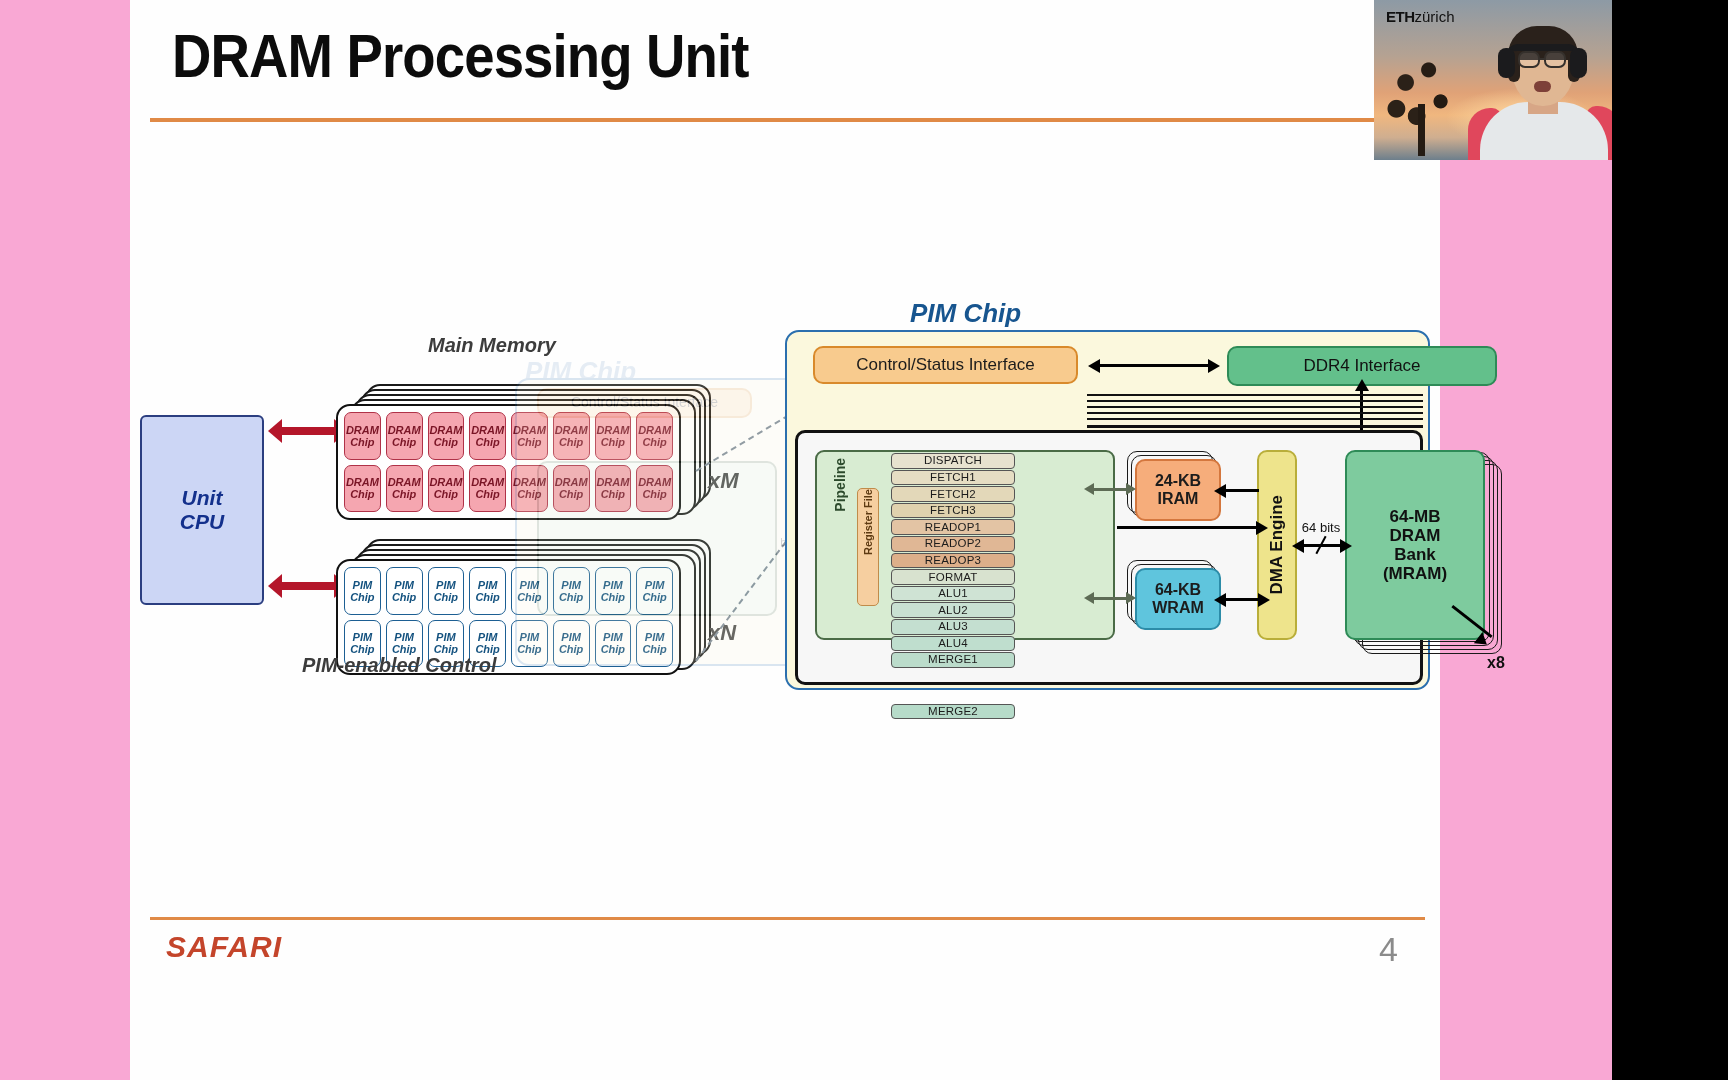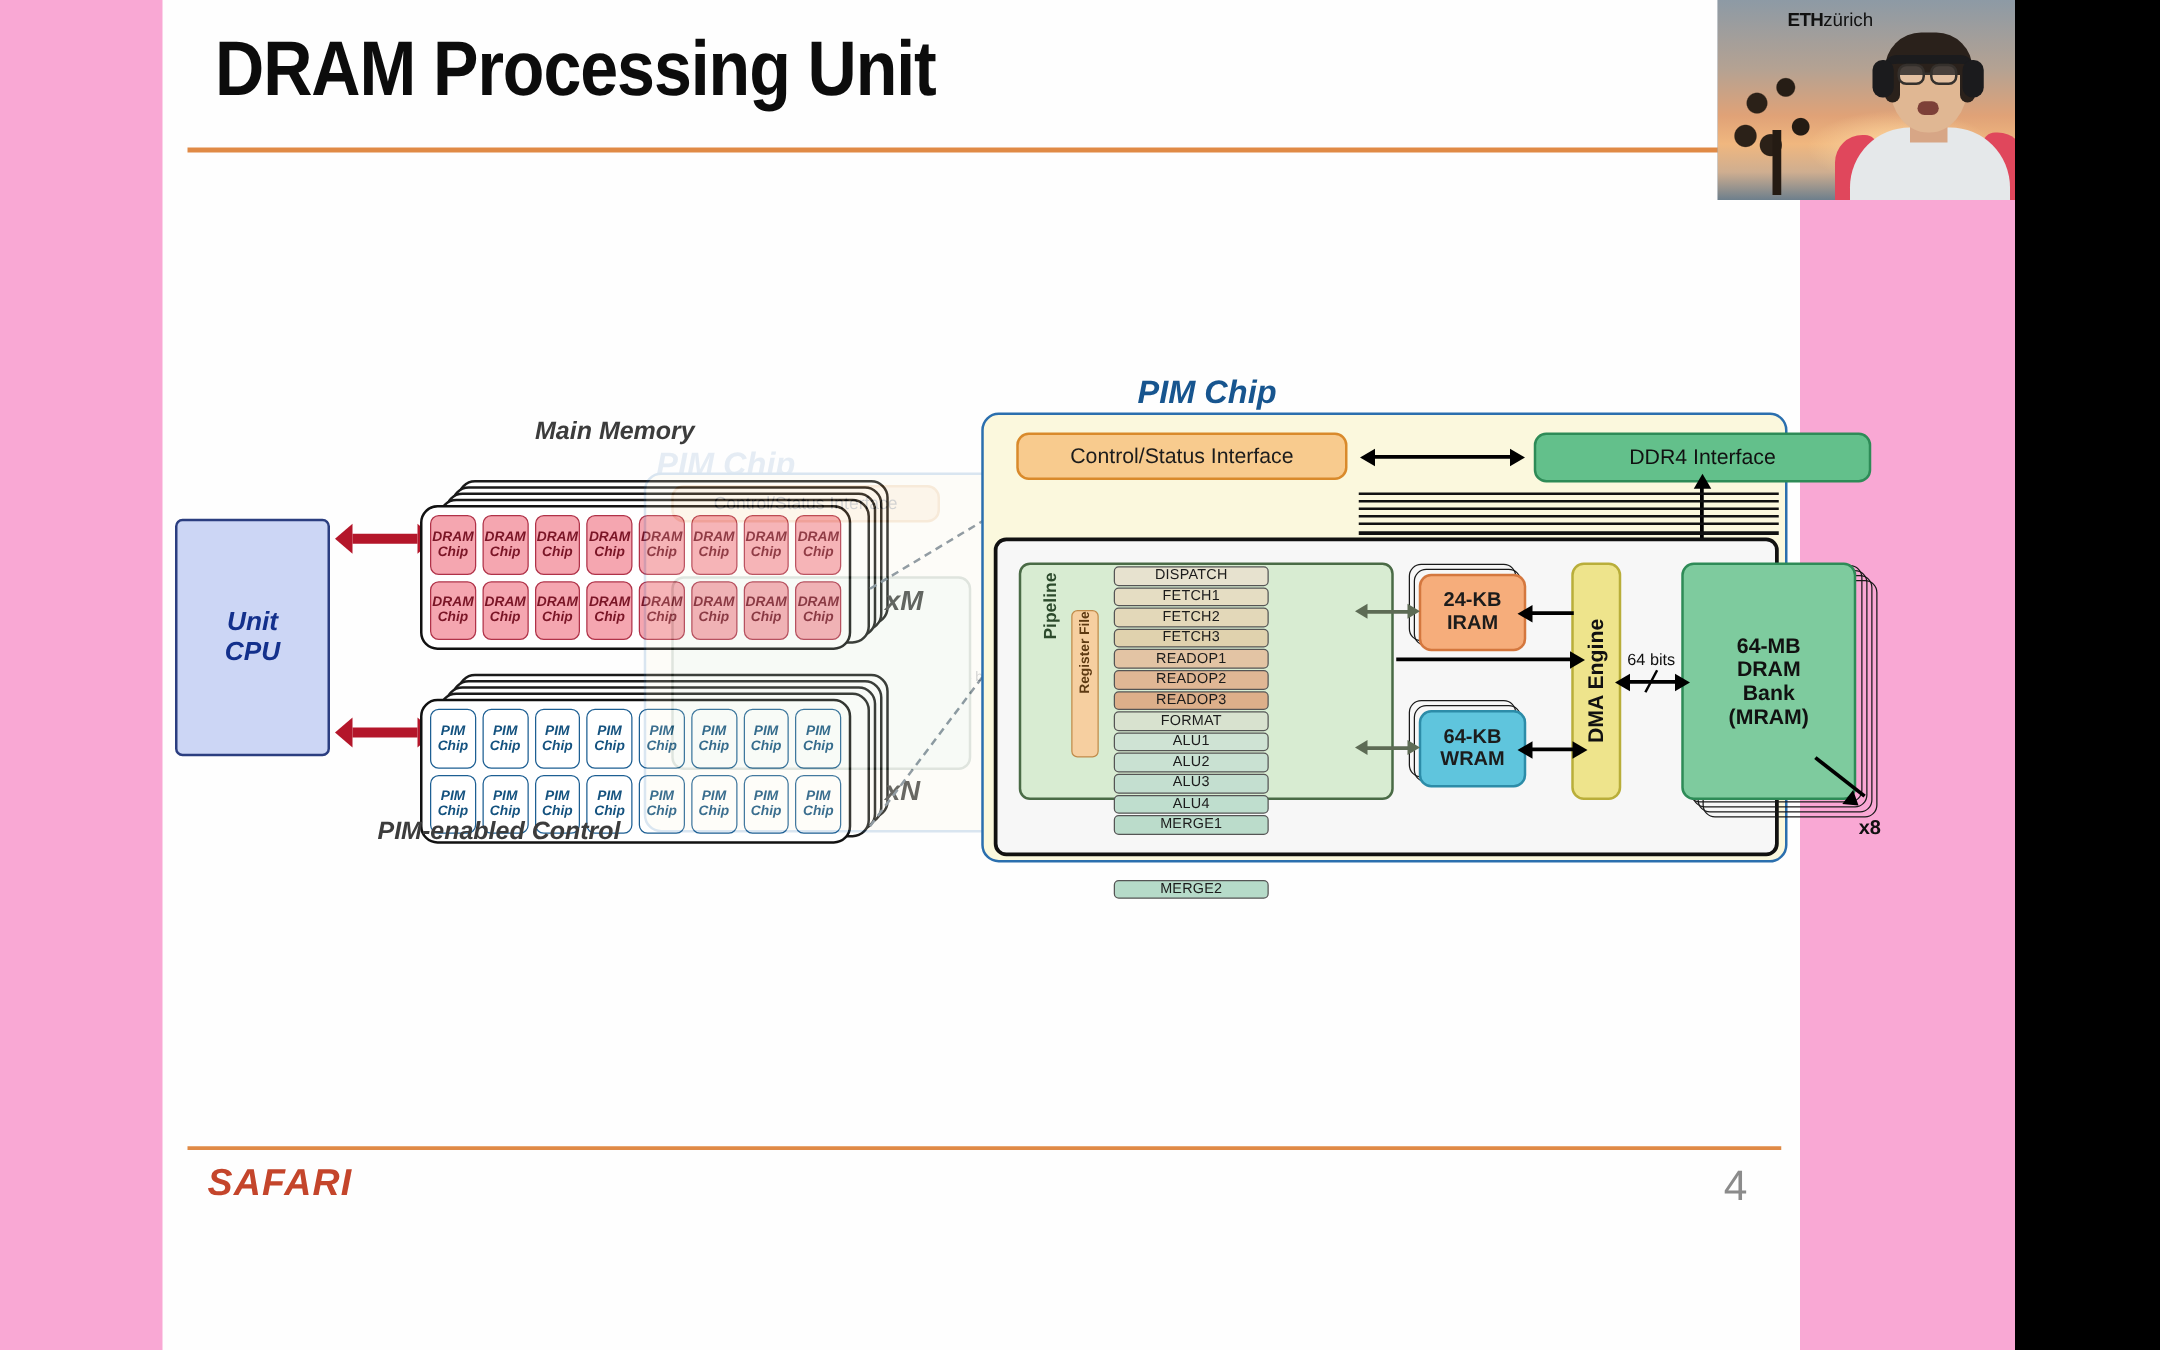--- a/index.html
+++ b/index.html
@@ -185,21 +185,21 @@
           background:#1b1b1d; border-radius:8px; }
   .glassL { position:absolute; left:50px; bottom:92px; width:22px; height:17px;
             border:2.2px solid #35302c; border-radius:7px; background:rgba(255,255,255,.14); }
   .glassR { position:absolute; left:76px; bottom:92px; width:22px; height:17px;
             border:2.2px solid #35302c; border-radius:7px; background:rgba(255,255,255,.14); }
   .bridge { position:absolute; left:71px; bottom:100px; width:7px; height:2.2px;
             background:#35302c; }
   .mouth { position:absolute; left:66px; bottom:68px; width:17px; height:11px;
            background:#7d4038; border-radius:8px; }
   .ethlogo { position:absolute; left:12px; top:8px; font-size:15px; color:#111;
-             font-family:"Liberation Sans", sans-serif;margin-left:44px; }
+             font-family:"Liberation Sans", sans-serif; }
   .ethlogo b { font-weight:bold; letter-spacing:-.5px; }
   .ethlogo i { font-style:normal; font-weight:normal; }
 </style>
 </head>
 <body>
 
 <div id="stage">
 
   <div id="slide">
 

